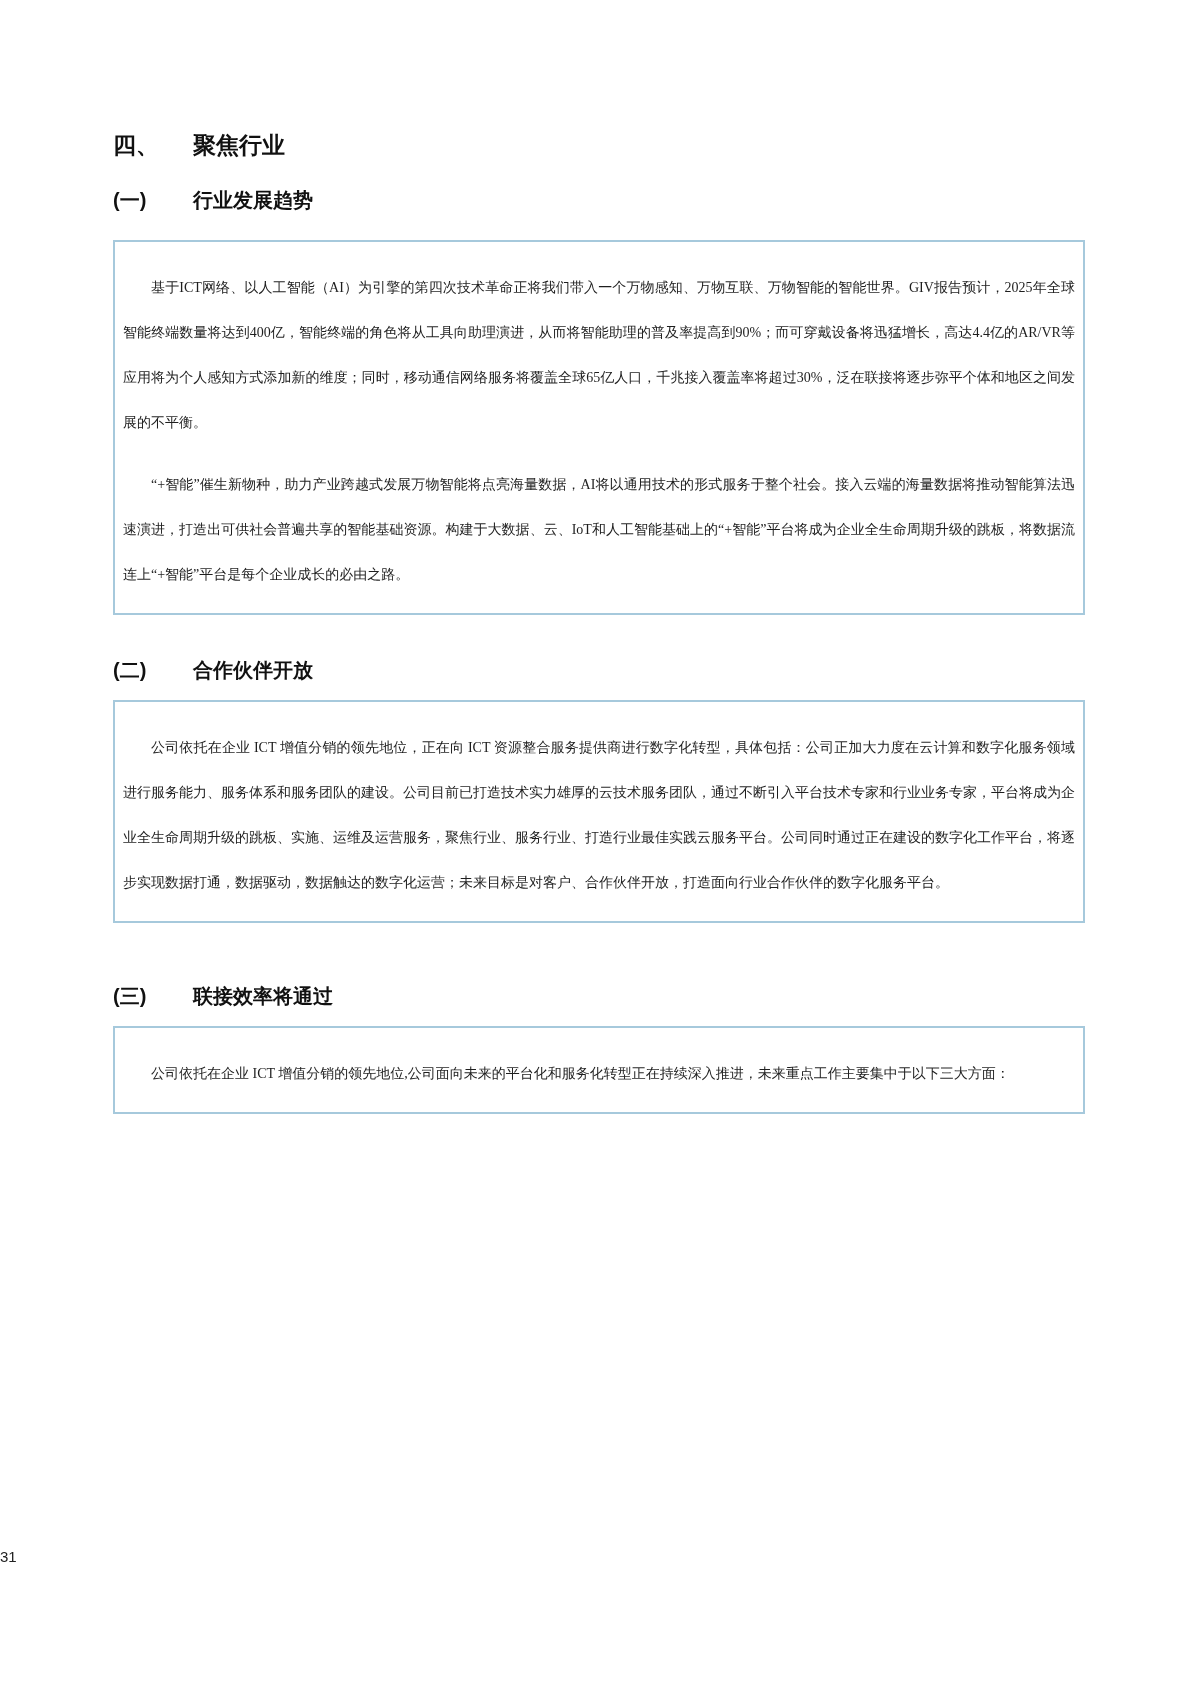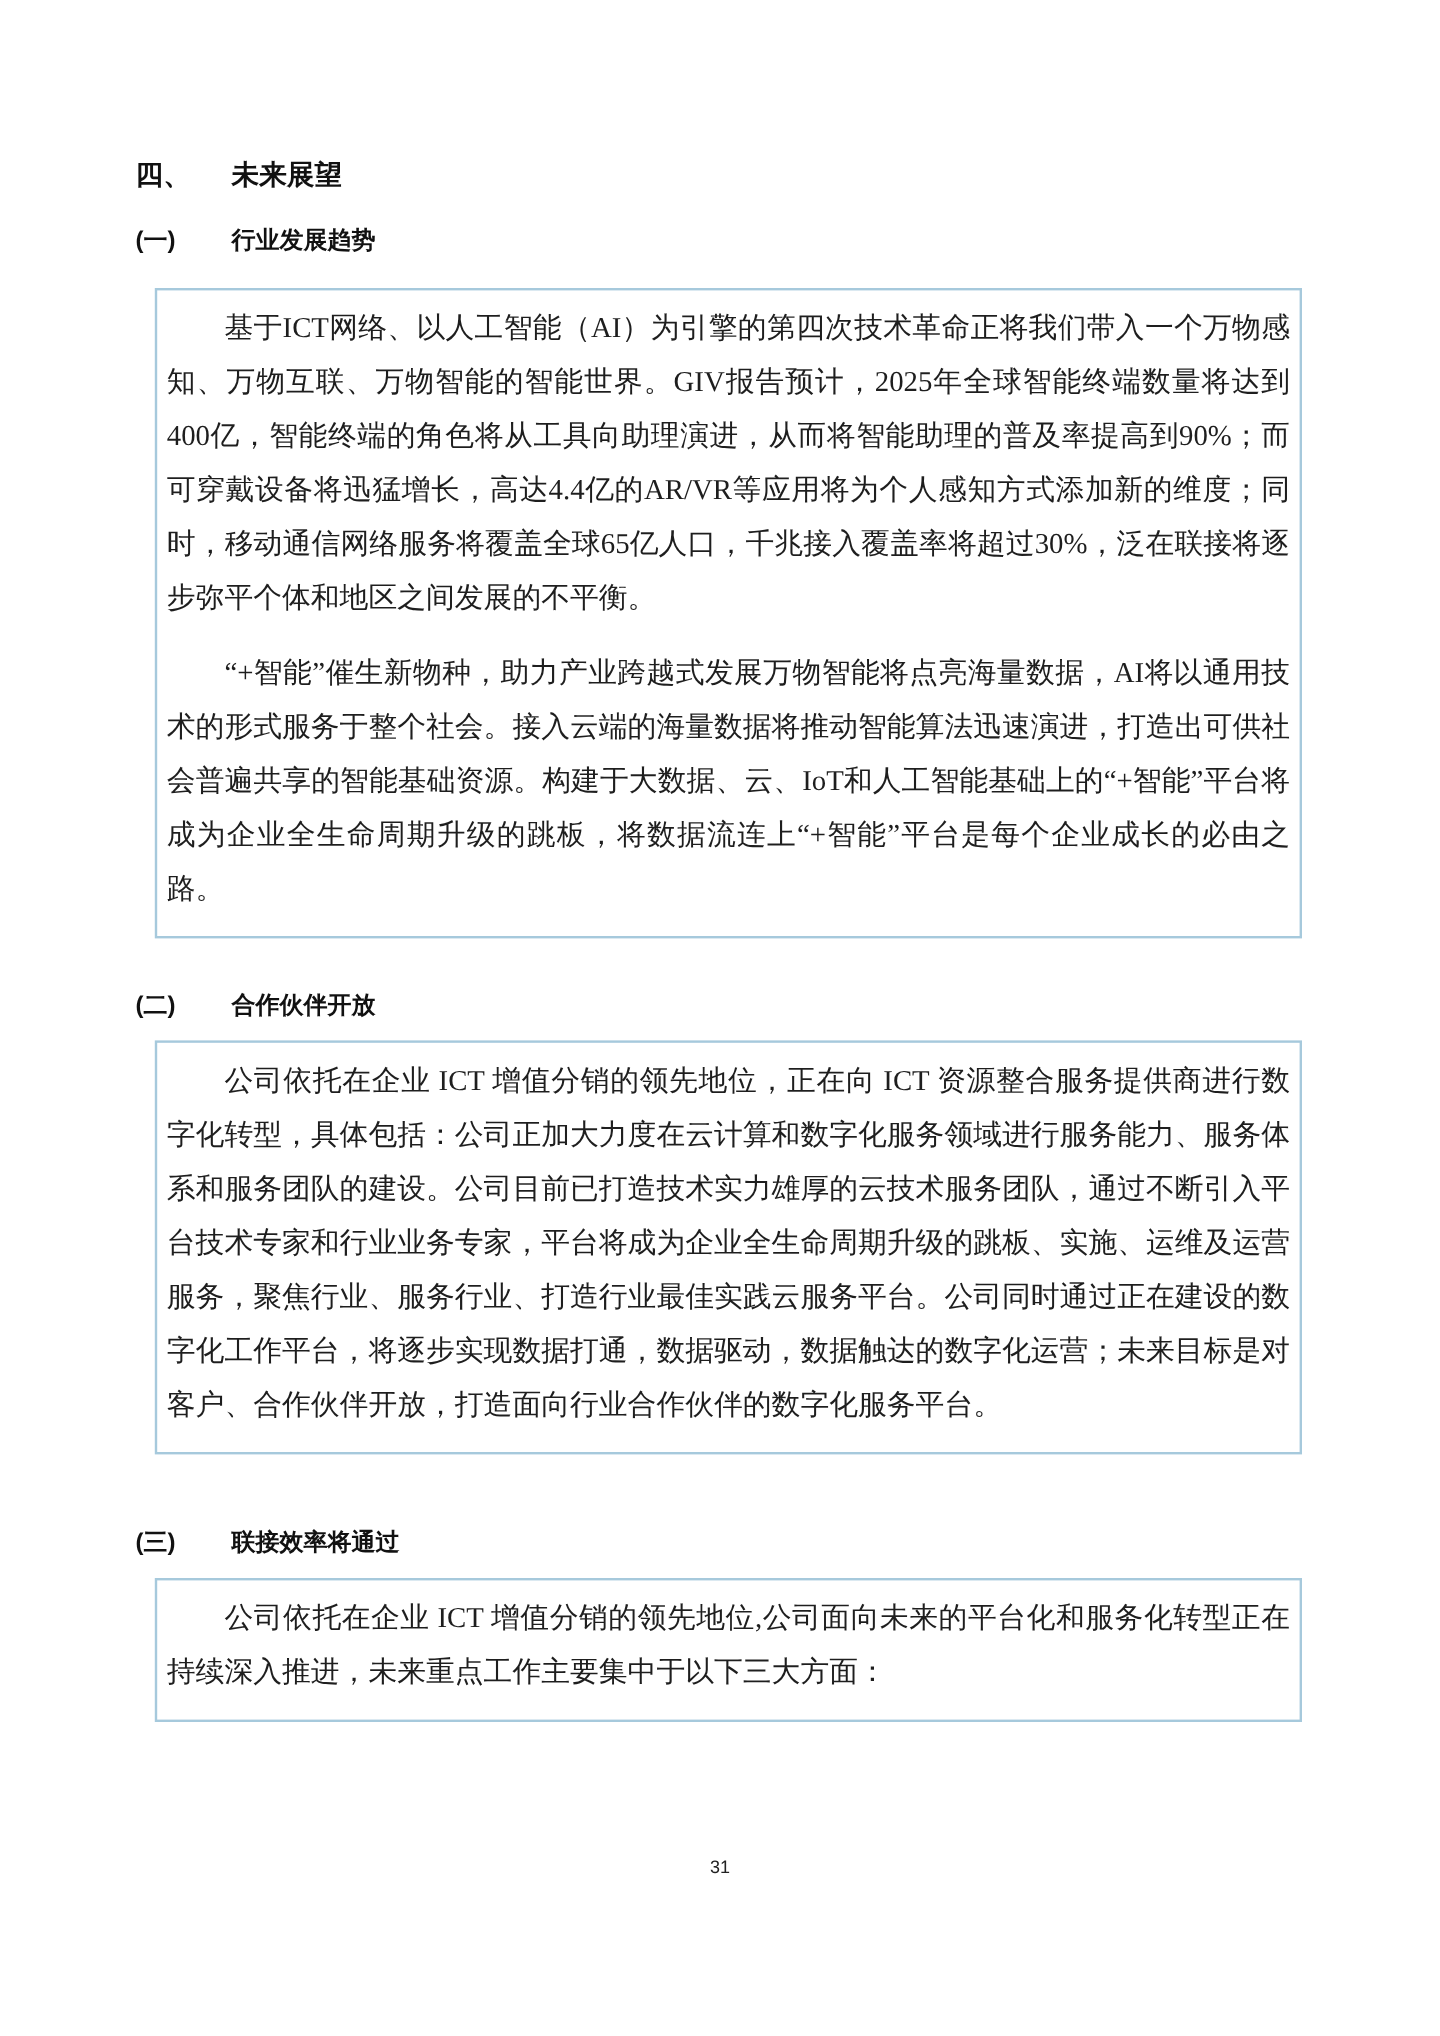--- a/index.html
+++ b/index.html
@@ -38,56 +38,55 @@
     align-items: baseline;
     font-family: "Liberation Sans", sans-serif;
     font-weight: bold;
     font-size: 20px;
     margin: 0 0 26px 0;
     color: #111;
   }
   .sub-heading .h-num { width: 80px; flex: 0 0 80px; font-weight: bold; }
   .text-box {
     border: 2px solid var(--box-border);
-    padding: 10px 8px 16px 8px;
-    font-size: 24px;
+    padding: 23px 8px 16px 8px;
+    font-size: 14px;
     line-height: 45px;
     text-align: justify;
     color: var(--text-color);
-    margin-left: 16px;
   }
   .text-box p {
     margin: 0 0 17px 0;
     text-indent: 2em;
   }
   .text-box p:last-child { margin-bottom: 0; }
   .box-1 { margin-bottom: 42px; }
   .box-2 { margin-bottom: 60px; }
   .box-3 { margin-bottom: 0; }
   .sub-heading-2 { margin-bottom: 16px; }
   .sub-heading-3 { margin-bottom: 16px; }
   .page-number {
     position: absolute;
     top: 1548px;
     left: 0;
     width: 100%;
-    text-align: center;
+    text-align: left;
     font-family: "Liberation Sans", sans-serif;
     font-size: 15px;
     color: #222;
   }
 </style>
 </head>
 <body>
 
 <div class="content">
 
   <h1 class="main-heading">
     <span class="h-num">四、</span>
-    <span class="h-title">未来展望</span>
+    <span class="h-title">聚焦行业</span>
   </h1>
 
   <h2 class="sub-heading sub-heading-1">
     <span class="h-num">(一)</span>
     <span class="h-title">行业发展趋势</span>
   </h2>
 
   <div class="text-box box-1">
     <p>基于ICT网络、以人工智能（AI）为引擎的第四次技术革命正将我们带入一个万物感知、万物互联、万物智能的智能世界。GIV报告预计，2025年全球智能终端数量将达到400亿，智能终端的角色将从工具向助理演进，从而将智能助理的普及率提高到90%；而可穿戴设备将迅猛增长，高达4.4亿的AR/VR等应用将为个人感知方式添加新的维度；同时，移动通信网络服务将覆盖全球65亿人口，千兆接入覆盖率将超过30%，泛在联接将逐步弥平个体和地区之间发展的不平衡。</p>
     <p>“+智能”催生新物种，助力产业跨越式发展万物智能将点亮海量数据，AI将以通用技术的形式服务于整个社会。接入云端的海量数据将推动智能算法迅速演进，打造出可供社会普遍共享的智能基础资源。构建于大数据、云、IoT和人工智能基础上的“+智能”平台将成为企业全生命周期升级的跳板，将数据流连上“+智能”平台是每个企业成长的必由之路。</p>

